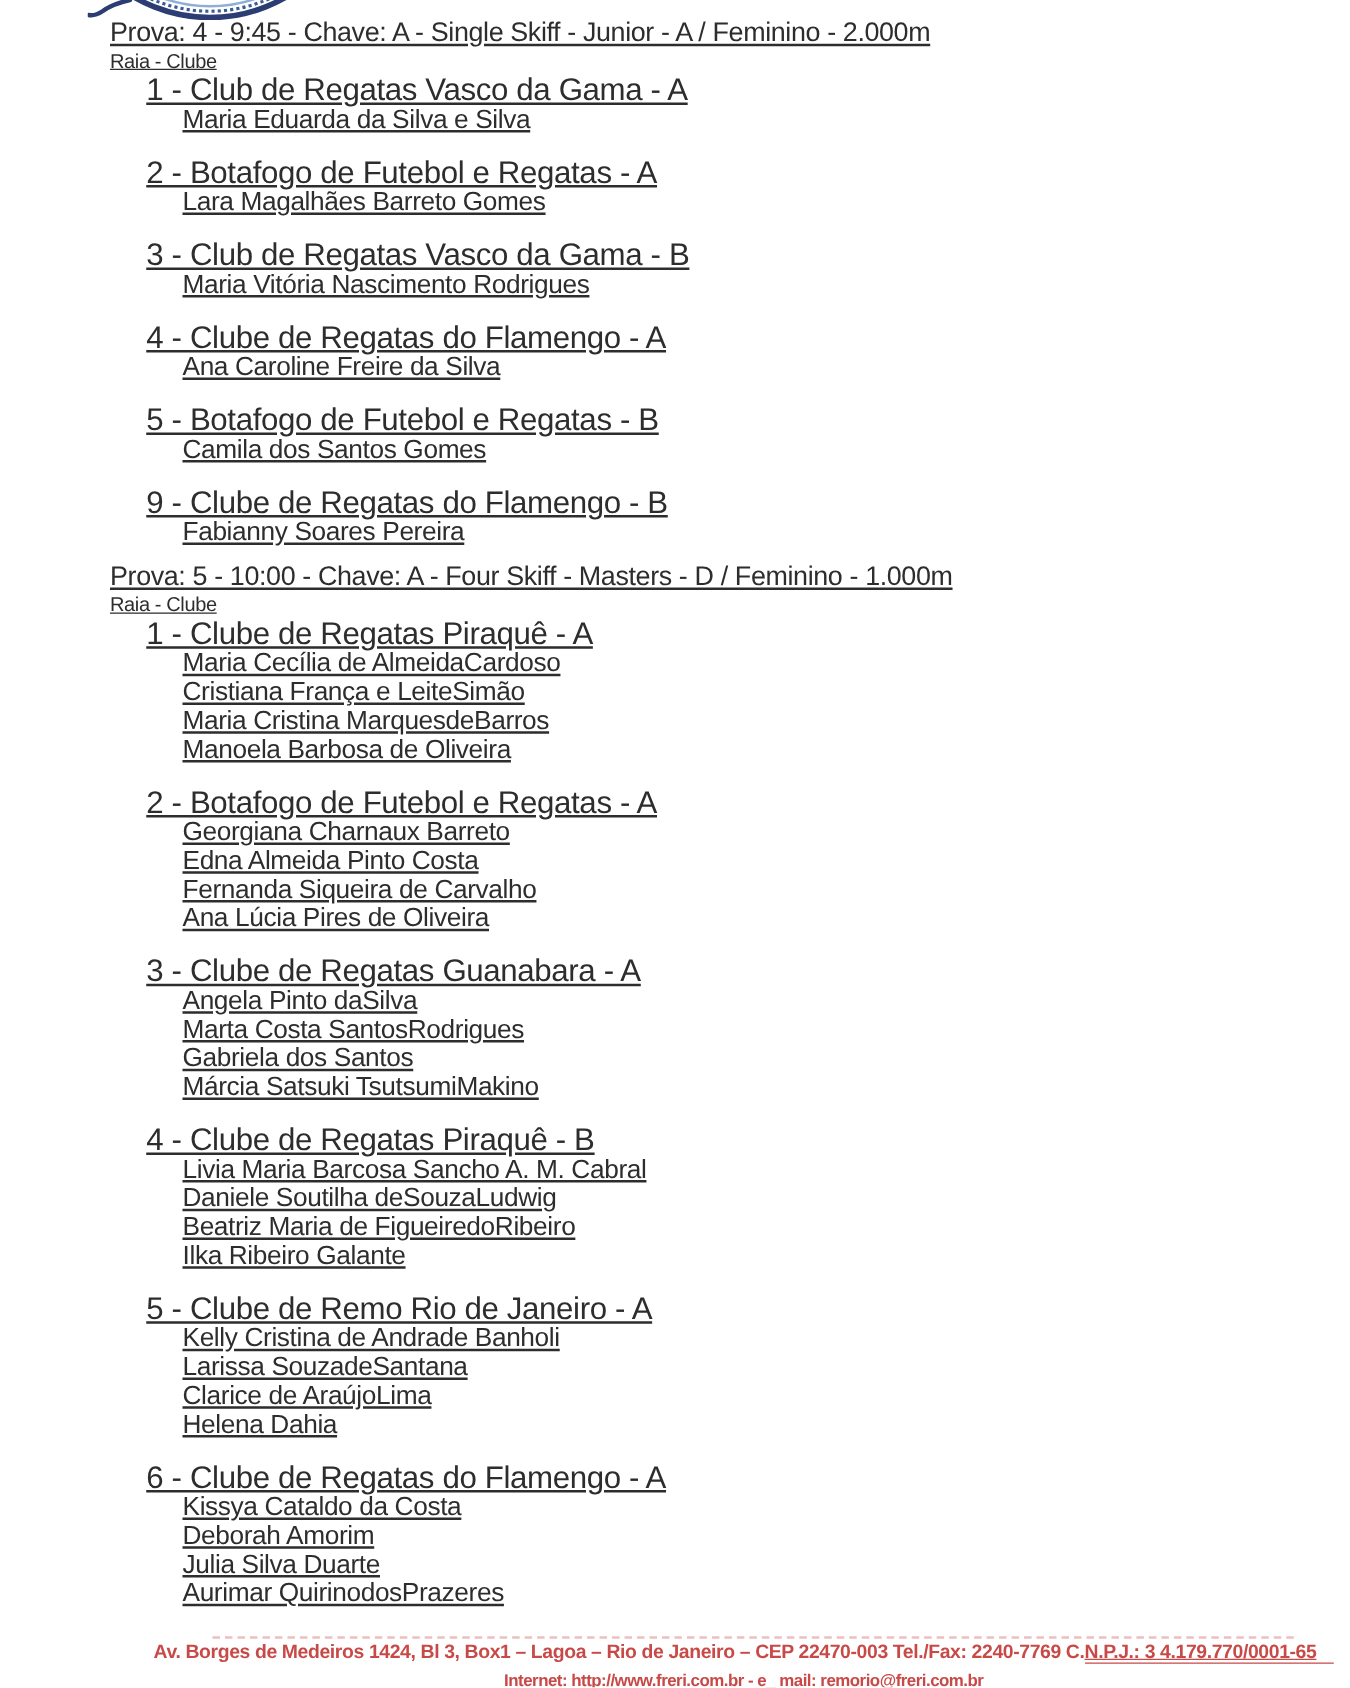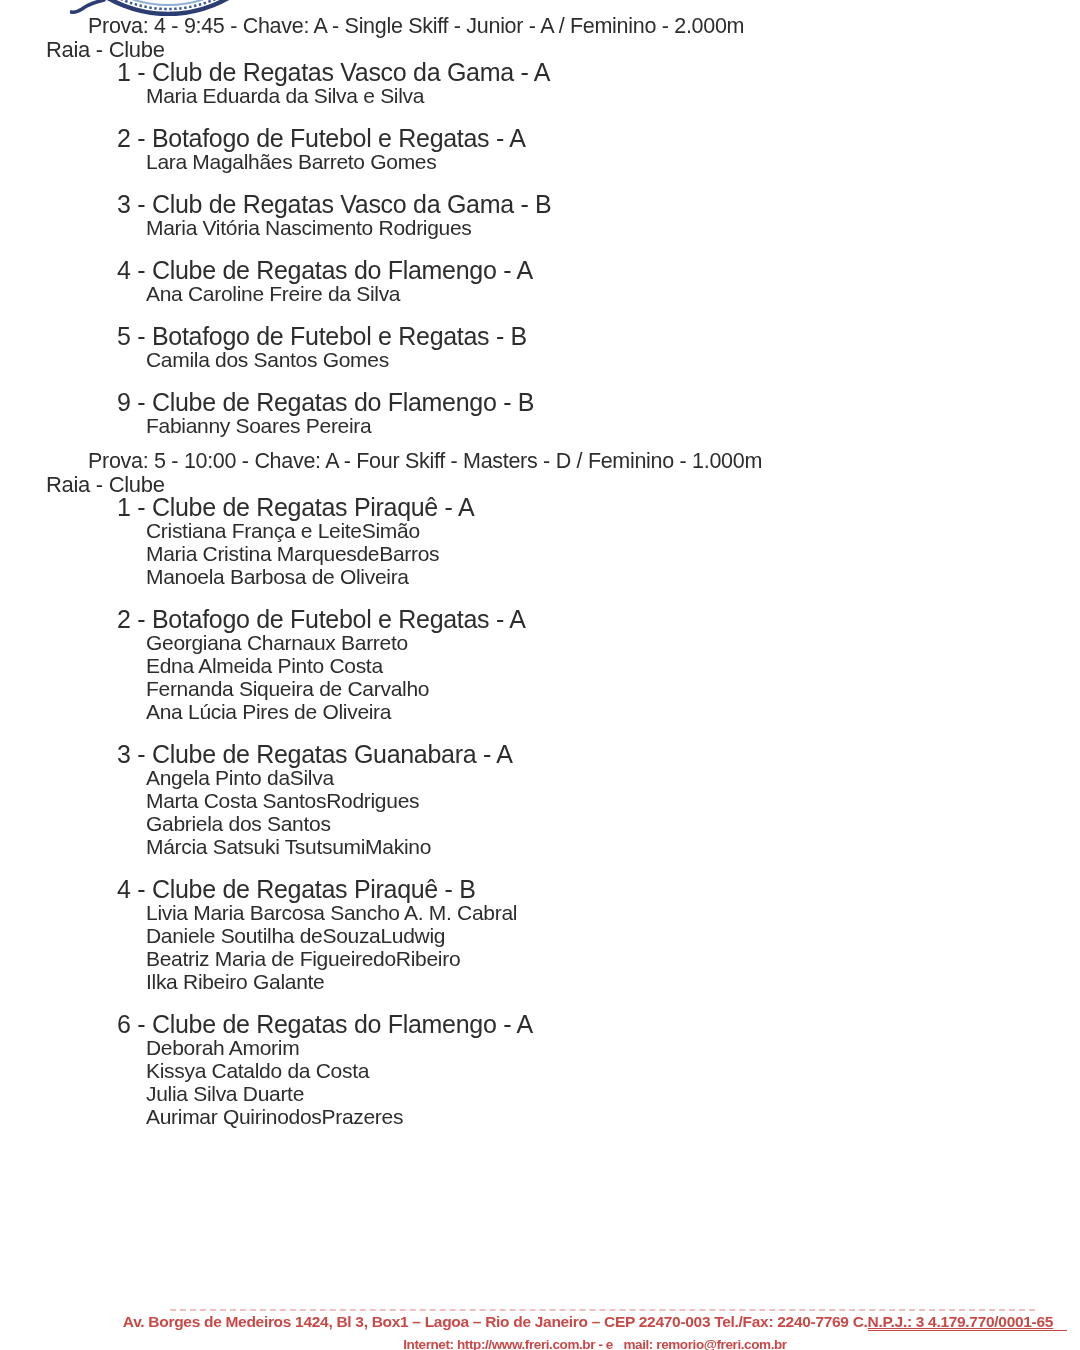--- a/index.html
+++ b/index.html
@@ -24,31 +24,31 @@
   }
 
   
   .content {
     position: absolute;
     left: 0;
     top: 15px;
     width: 1080px;
     letter-spacing: -0.3px;
   }
-  .prova { margin: 0 0 0 0; }
+  .prova { margin: 0 0 0 0; text-decoration: underline; }
   .prova + .prova { margin-top: 13px; }
   .prova-header {
     padding-left: 88px;
     font-size: 21.5px;
     line-height: 23px;
     white-space: nowrap;
   }
   .prova-subheader {
-    padding-left: 46px;
-    font-size: 22px;
+    padding-left: 88px;
+    font-size: 16px;
     line-height: 23px;
   }
   .entry { margin-bottom: 20px; }
   .entry:last-child { margin-bottom: 0; }
   .lane {
     padding-left: 117px;
     font-size: 25px;
     line-height: 23px;
     white-space: nowrap;
   }
@@ -140,20 +140,21 @@
         <div class="entry">
           <div class="lane">9 - Clube de Regatas do Flamengo - B</div>
           <div class="crew-line">Fabianny Soares Pereira</div>
         </div>
       </section>
       <section class="prova">
         <div class="prova-header">Prova: 5 - 10:00 - Chave: A - Four Skiff - Masters - D / Feminino - 1.000m</div>
         <div class="prova-subheader">Raia - Clube</div>
         <div class="entry">
           <div class="lane">1 - Clube de Regatas Piraquê - A</div>
+          <div class="crew-line">Maria Cecília de AlmeidaCardoso</div>
           <div class="crew-line">Cristiana França e LeiteSimão</div>
           <div class="crew-line">Maria Cristina MarquesdeBarros</div>
           <div class="crew-line">Manoela Barbosa de Oliveira</div>
         </div>
         <div class="entry">
           <div class="lane">2 - Botafogo de Futebol e Regatas - A</div>
           <div class="crew-line">Georgiana Charnaux Barreto</div>
           <div class="crew-line">Edna Almeida Pinto Costa</div>
           <div class="crew-line">Fernanda Siqueira de Carvalho</div>
           <div class="crew-line">Ana Lúcia Pires de Oliveira</div>
@@ -166,23 +167,30 @@
           <div class="crew-line">Márcia Satsuki TsutsumiMakino</div>
         </div>
         <div class="entry">
           <div class="lane">4 - Clube de Regatas Piraquê - B</div>
           <div class="crew-line">Livia Maria Barcosa Sancho A. M. Cabral</div>
           <div class="crew-line">Daniele Soutilha deSouzaLudwig</div>
           <div class="crew-line">Beatriz Maria de FigueiredoRibeiro</div>
           <div class="crew-line">Ilka Ribeiro Galante</div>
         </div>
         <div class="entry">
+          <div class="lane">5 - Clube de Remo Rio de Janeiro - A</div>
+          <div class="crew-line">Kelly Cristina de Andrade Banholi</div>
+          <div class="crew-line">Larissa SouzadeSantana</div>
+          <div class="crew-line">Clarice de AraújoLima</div>
+          <div class="crew-line">Helena Dahia</div>
+        </div>
+        <div class="entry">
           <div class="lane">6 - Clube de Regatas do Flamengo - A</div>
+          <div class="crew-line">Kissya Cataldo da Costa</div>
           <div class="crew-line">Deborah Amorim</div>
-          <div class="crew-line">Kissya Cataldo da Costa</div>
           <div class="crew-line">Julia Silva Duarte</div>
           <div class="crew-line">Aurimar QuirinodosPrazeres</div>
         </div>
       </section>
     </div>
 
   <div class="footer-rule"></div>
 
   <div class="footer-line1"><span>Av. Borges de Medeiros 1424, Bl 3, Box1 – Lagoa – Rio de Janeiro – CEP 22470-003 Tel./Fax: 2240-7769 C.</span><span class="u">N.P.J.: 3 4.179.770/0001-65</span></div>
 

